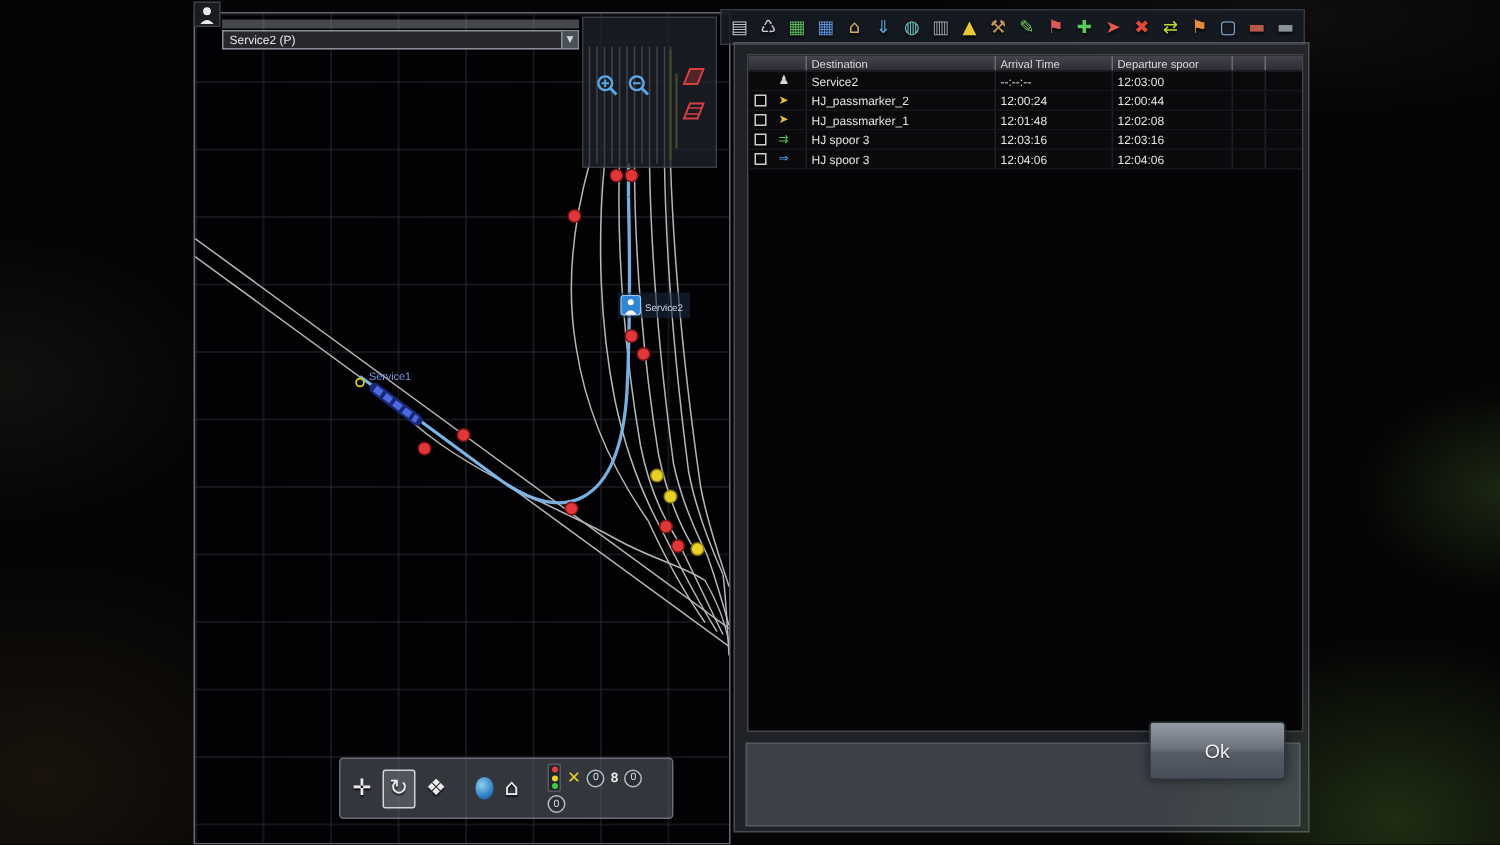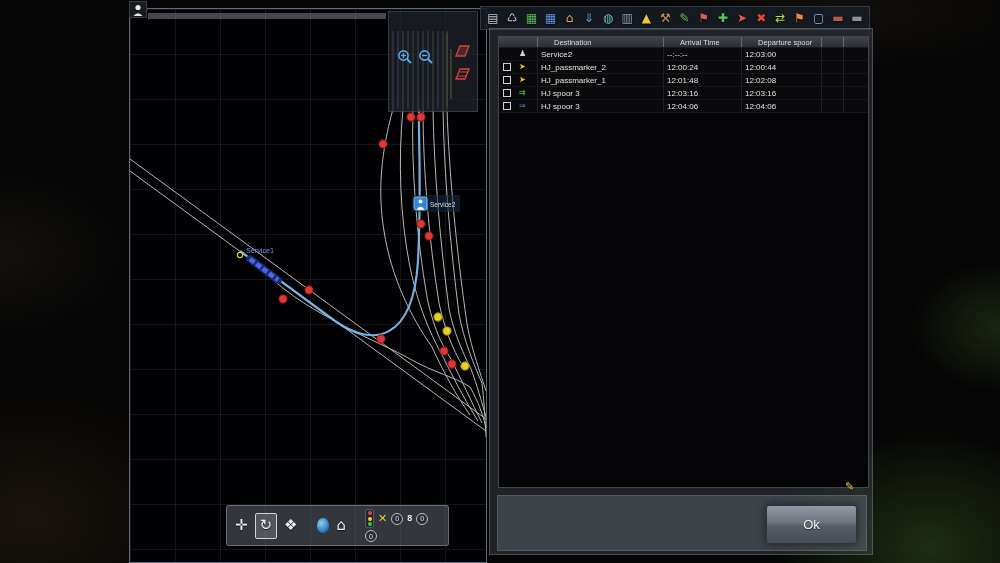--- a/index.html
+++ b/index.html
@@ -62,31 +62,31 @@
   .tb-icon{width:16px;height:18px;font-family:"DejaVu Sans",sans-serif;font-size:12px;
     line-height:18px;text-align:center;text-shadow:0 1px 2px rgba(0,0,0,.85);cursor:pointer}
   
   .right-panel{position:absolute;left:489px;top:28px;width:384px;height:527px;
     background:rgba(75,82,94,.38);border:1px solid rgba(150,158,170,.35)}
   .tt-table{position:absolute;left:8px;top:7px;width:371px;height:452px;
     background:#050507;border:1px solid #42474e;overflow:hidden}
   .tt-header,.tt-row{display:grid;grid-template-columns:16px 22px 126px 78px 80px 22px 25px;align-items:center}
   .tt-header{height:11px;background:linear-gradient(#44444c,#2c2c34);border-bottom:1px solid #1a1a1e;
     font-size:7.5px;color:#dcdcdc}
-  .tt-header .hdr{padding-left:16px;border-left:1px solid #6a6a72;height:100%;display:flex;align-items:center}
+  .tt-header .hdr{padding-left:3px;border-left:1px solid #6a6a72;height:100%;display:flex;align-items:center}
   .tt-row{height:13px;border-bottom:1px solid #17171b;background:#0a0a0c;font-size:8px;color:#e4e4e4}
   .tt-row .cell{height:100%;display:flex;align-items:center}
   .tt-row .c-dest,.tt-row .c-arr,.tt-row .c-dep,.tt-row .c-x1,.tt-row .c-x2{border-left:1px solid #1f1f24;padding-left:3px}
   .cbox{width:8px;height:8px;border:1px solid #d0d0d0;background:rgba(10,10,12,.6);margin-left:4px}
   .row-glyph{font-family:"DejaVu Sans",sans-serif;font-size:8px;margin-left:4px;line-height:1}
   .tt-bottom{position:absolute;left:7px;top:466px;width:370px;height:56px;
     background:rgba(130,138,150,.30);border:1px solid rgba(160,168,180,.25)}
   .pencil{position:absolute;left:355px;top:452px;font-family:"DejaVu Sans",sans-serif;
     font-size:11px;color:#e8c030;line-height:1}
-  .ok-btn{position:absolute;left:276px;top:476px;width:91px;height:39px;
+  .ok-btn{position:absolute;left:276px;top:452px;width:91px;height:39px;
     background:linear-gradient(#949aa4 0%,#6d737c 45%,#565c66 55%,#484e58 100%);
     border:1px solid #2e343e;border-radius:3px;color:#f2f2f2;font-size:13px;
     font-family:"Liberation Sans","DejaVu Sans",sans-serif;
     display:flex;align-items:center;justify-content:center;cursor:pointer;
     box-shadow:0 0 8px rgba(0,0,0,.5);text-shadow:0 1px 1px rgba(0,0,0,.6)}
 </style>
 </head>
 <body>
 
 <div class="world"></div>
@@ -164,20 +164,24 @@
         <circle cx="322" cy="355" r="4.2"></circle>
     </g>
     <g fill="#e8d028" stroke="#8a7a10" stroke-width="1">
       <circle cx="308" cy="308" r="4.2"></circle>
         <circle cx="317" cy="322" r="4.2"></circle>
       <circle cx="335" cy="357" r="4.2"></circle>
     </g>
   </svg>
 
   <div class="dd-strip"></div>
+  <div class="service-dropdown">
+    <span>Service2 (P)</span>
+    <span class="dd-arrow">▼</span>
+  </div>
 
   <div class="zoom-panel">
     <div class="zoom-btns">
       <div class="zoom-btn">
         <svg width="16" height="16" viewBox="0 0 16 16">
           <circle cx="6.5" cy="6.5" r="4.6" fill="none" stroke="#5aa8e8" stroke-width="1.6"></circle>
           <line x1="10" y1="10" x2="14" y2="14" stroke="#5aa8e8" stroke-width="2"></line>
           <line x1="4" y1="6.5" x2="9" y2="6.5" stroke="#5aa8e8" stroke-width="1.3"></line>
           <line x1="6.5" y1="4" x2="6.5" y2="9" stroke="#5aa8e8" stroke-width="1.3"></line>
         </svg>

